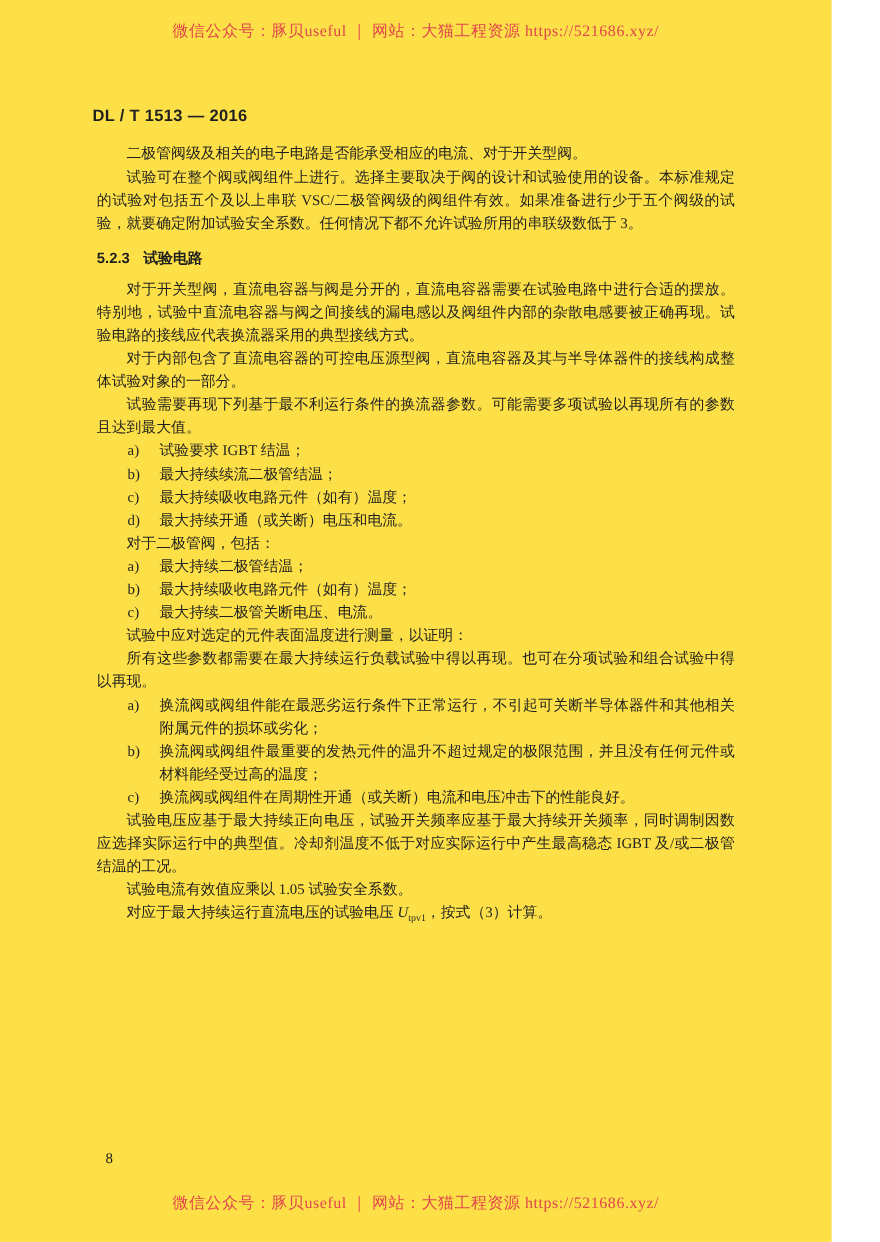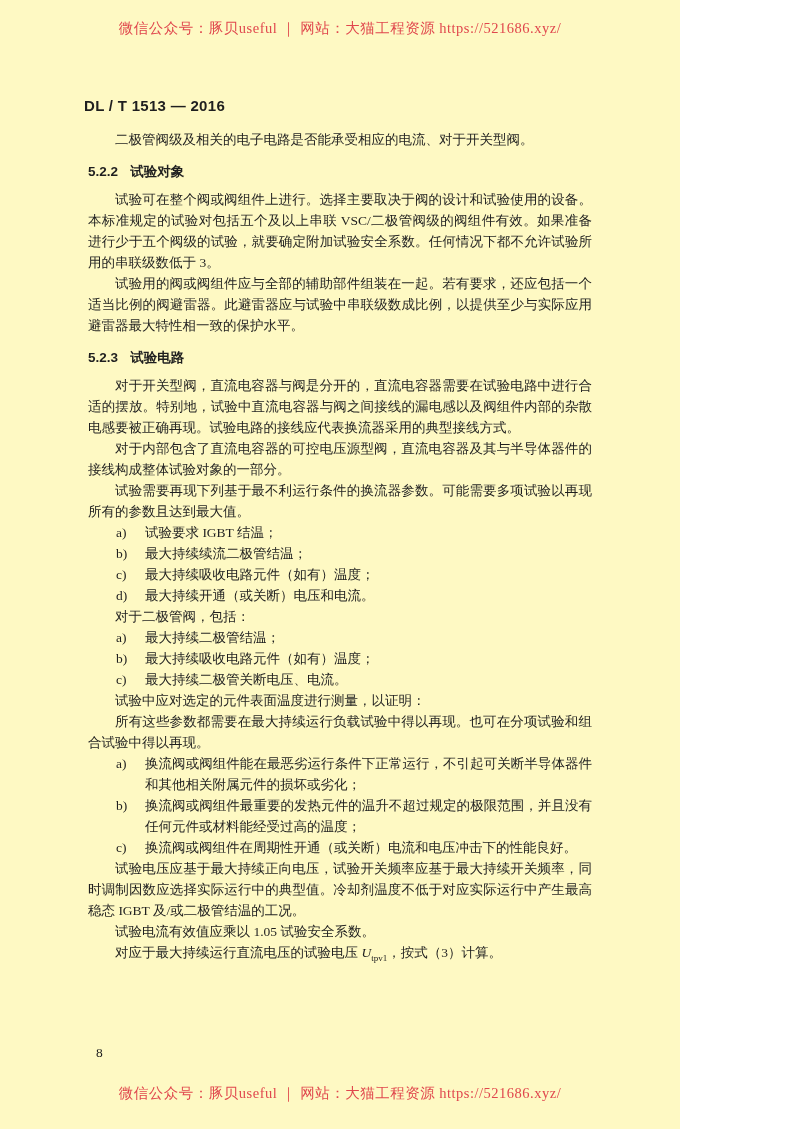--- a/index.html
+++ b/index.html
@@ -1,23 +1,23 @@
 <!DOCTYPE html>
 <html><head>
 <meta charset="utf-8">
 <style>
   * { margin: 0; padding: 0; box-sizing: border-box; }
   html, body { background: #ffffff; }
   body { width: 800px; }
 
   .page {
     position: relative;
-    width: 680px;
+    width: 756px;
     height: 1129px;
-    background: #fef9c3;
+    background: #fde047;
     overflow: hidden;
     font-family: "Liberation Serif", "DejaVu Serif", serif;
     color: #1f1f1f;
   }
 
   .watermark {
     position: absolute;
     left: 0;
     right: 0;
     text-align: center;
@@ -83,23 +83,21 @@
 <body>
 
 <div class="page">
 
   <div class="watermark top" style="color: rgb(224, 71, 77);">微信公众号：豚贝useful ｜ 网站：大猫工程资源 https://521686.xyz/</div>
 
   <div class="doc-header">DL / T 1513 — 2016</div>
 
   <div class="doc-body">
       <p class="para">二极管阀级及相关的电子电路是否能承受相应的电流、对于开关型阀。</p>
-      <div class="heading"><span class="heading-num">5.2.2</span><span class="heading-title">试验对象</span></div>
       <p class="para">试验可在整个阀或阀组件上进行。选择主要取决于阀的设计和试验使用的设备。本标准规定的试验对包括五个及以上串联 VSC/二极管阀级的阀组件有效。如果准备进行少于五个阀级的试验，就要确定附加试验安全系数。任何情况下都不允许试验所用的串联级数低于 3。</p>
-      <p class="para">试验用的阀或阀组件应与全部的辅助部件组装在一起。若有要求，还应包括一个适当比例的阀避雷器。此避雷器应与试验中串联级数成比例，以提供至少与实际应用避雷器最大特性相一致的保护水平。</p>
       <div class="heading"><span class="heading-num">5.2.3</span><span class="heading-title">试验电路</span></div>
       <p class="para">对于开关型阀，直流电容器与阀是分开的，直流电容器需要在试验电路中进行合适的摆放。特别地，试验中直流电容器与阀之间接线的漏电感以及阀组件内部的杂散电感要被正确再现。试验电路的接线应代表换流器采用的典型接线方式。</p>
       <p class="para">对于内部包含了直流电容器的可控电压源型阀，直流电容器及其与半导体器件的接线构成整体试验对象的一部分。</p>
       <p class="para">试验需要再现下列基于最不利运行条件的换流器参数。可能需要多项试验以再现所有的参数且达到最大值。</p>
       <div class="list-item"><span class="marker">a)</span><span class="list-text">试验要求 IGBT 结温；</span></div>
       <div class="list-item"><span class="marker">b)</span><span class="list-text">最大持续续流二极管结温；</span></div>
       <div class="list-item"><span class="marker">c)</span><span class="list-text">最大持续吸收电路元件（如有）温度；</span></div>
       <div class="list-item"><span class="marker">d)</span><span class="list-text">最大持续开通（或关断）电压和电流。</span></div>
       <p class="para">对于二极管阀，包括：</p>
       <div class="list-item"><span class="marker">a)</span><span class="list-text">最大持续二极管结温；</span></div>

